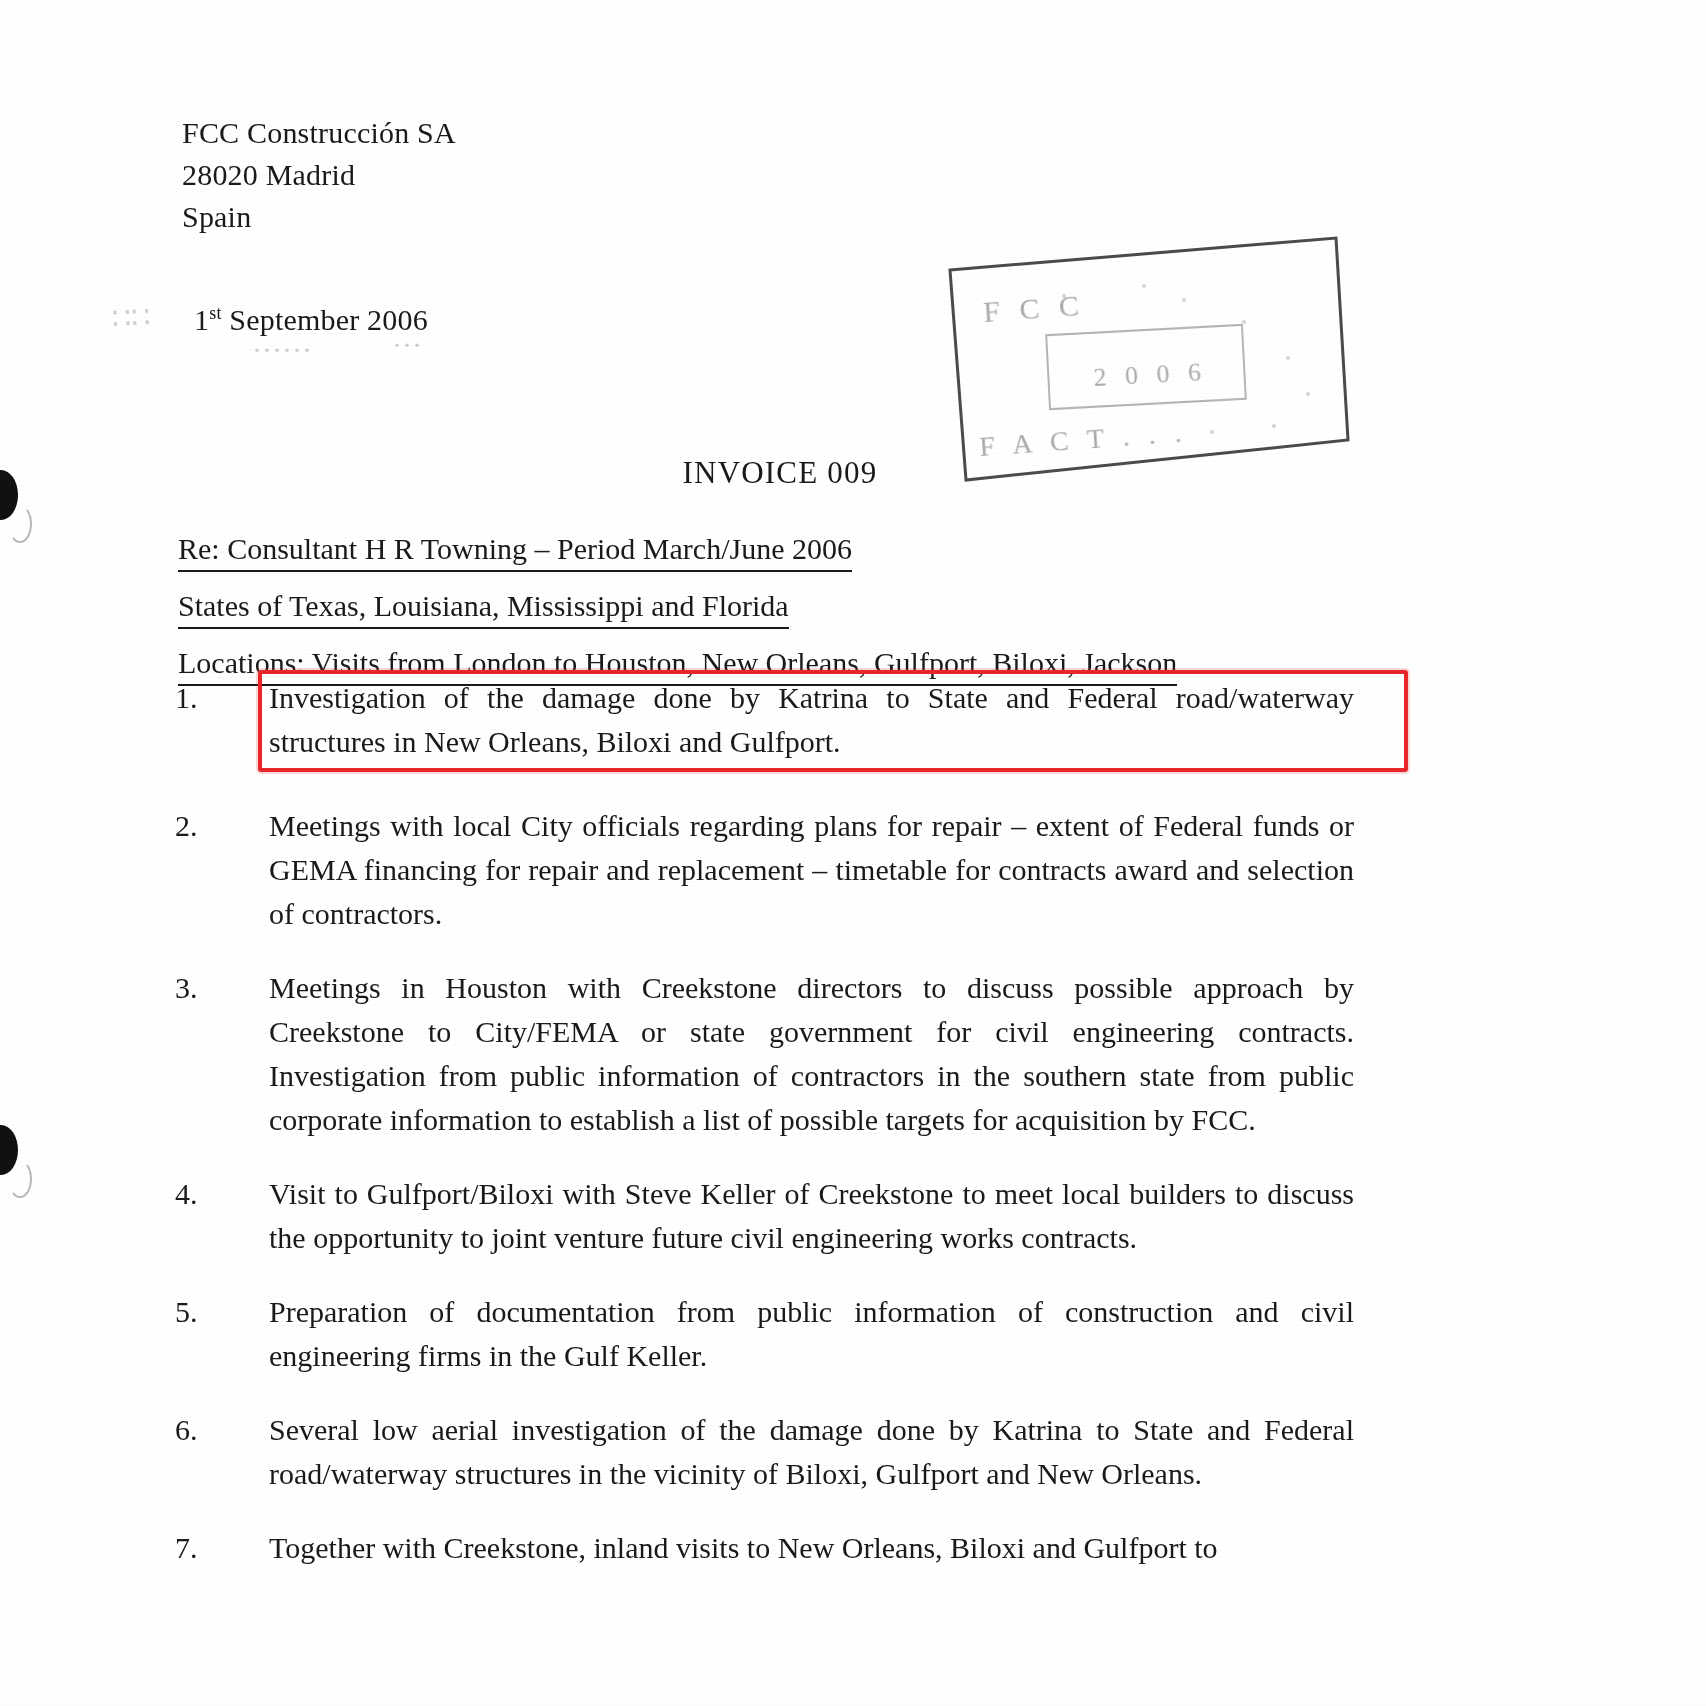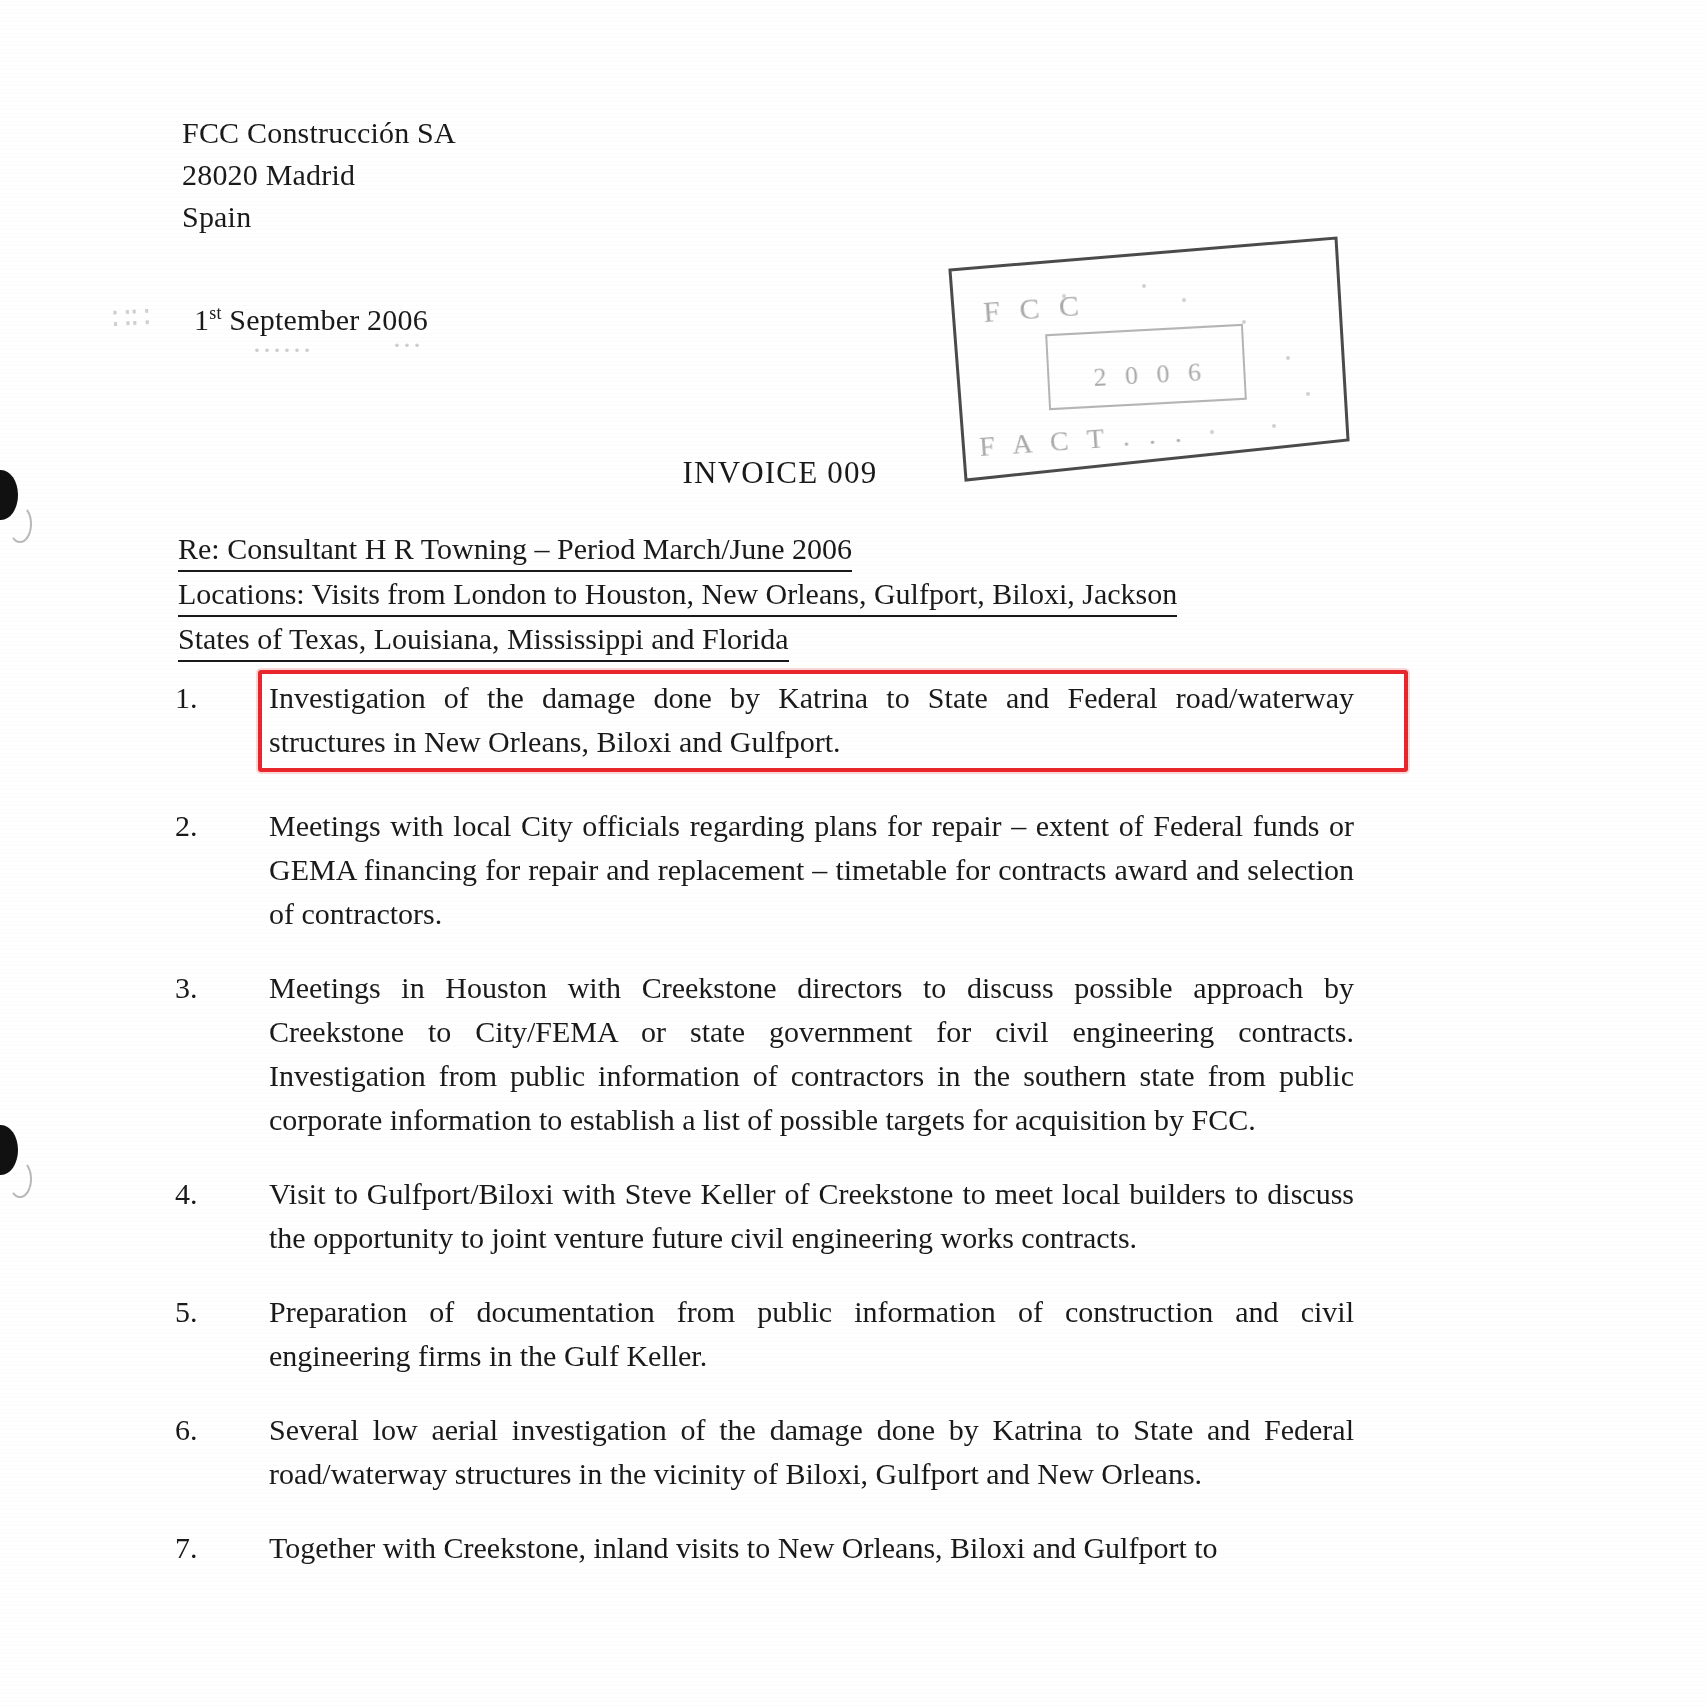--- a/index.html
+++ b/index.html
@@ -117,21 +117,21 @@
     left: 178px;
     top: 529px;
     font-size: 30px;
     line-height: 40px;
   }
   .re-block .re-line {
     display: block;
     width: max-content;
     border-bottom: 2px solid #1a1a1a;
     padding-bottom: 1px;
-    margin-bottom: 2px;
+    margin-bottom: 14px;
     white-space: nowrap;
   }
 
   
   .items {
     position: absolute;
     left: 0;
     top: 676px;
     width: 1706px;
   }
@@ -234,22 +234,22 @@
         <circle cx="330" cy="200" r="2"></circle>
       <circle cx="120" cy="70" r="2"></circle>
         <circle cx="364" cy="168" r="2"></circle>
     </g>
   </svg>
 
   <div class="invoice-title">INVOICE 009</div>
 
   <div class="re-block">
     <span class="re-line">Re: Consultant H R Towning – Period March/June 2006</span>
+    <span class="re-line">States of Texas, Louisiana, Mississippi and Florida</span>
     <span class="re-line">Locations: Visits from London to Houston, New Orleans, Gulfport, Biloxi, Jackson</span>
-    <span class="re-line">States of Texas, Louisiana, Mississippi and Florida</span>
   </div>
 
   <div class="redbox"></div>
 
   <div class="items">
 
     <div class="item">
       <div class="item-num">1.</div>
       <div class="item-body">Investigation of the damage done by Katrina to State and Federal road/waterway structures in New Orleans, Biloxi and Gulfport.</div>
     </div>

